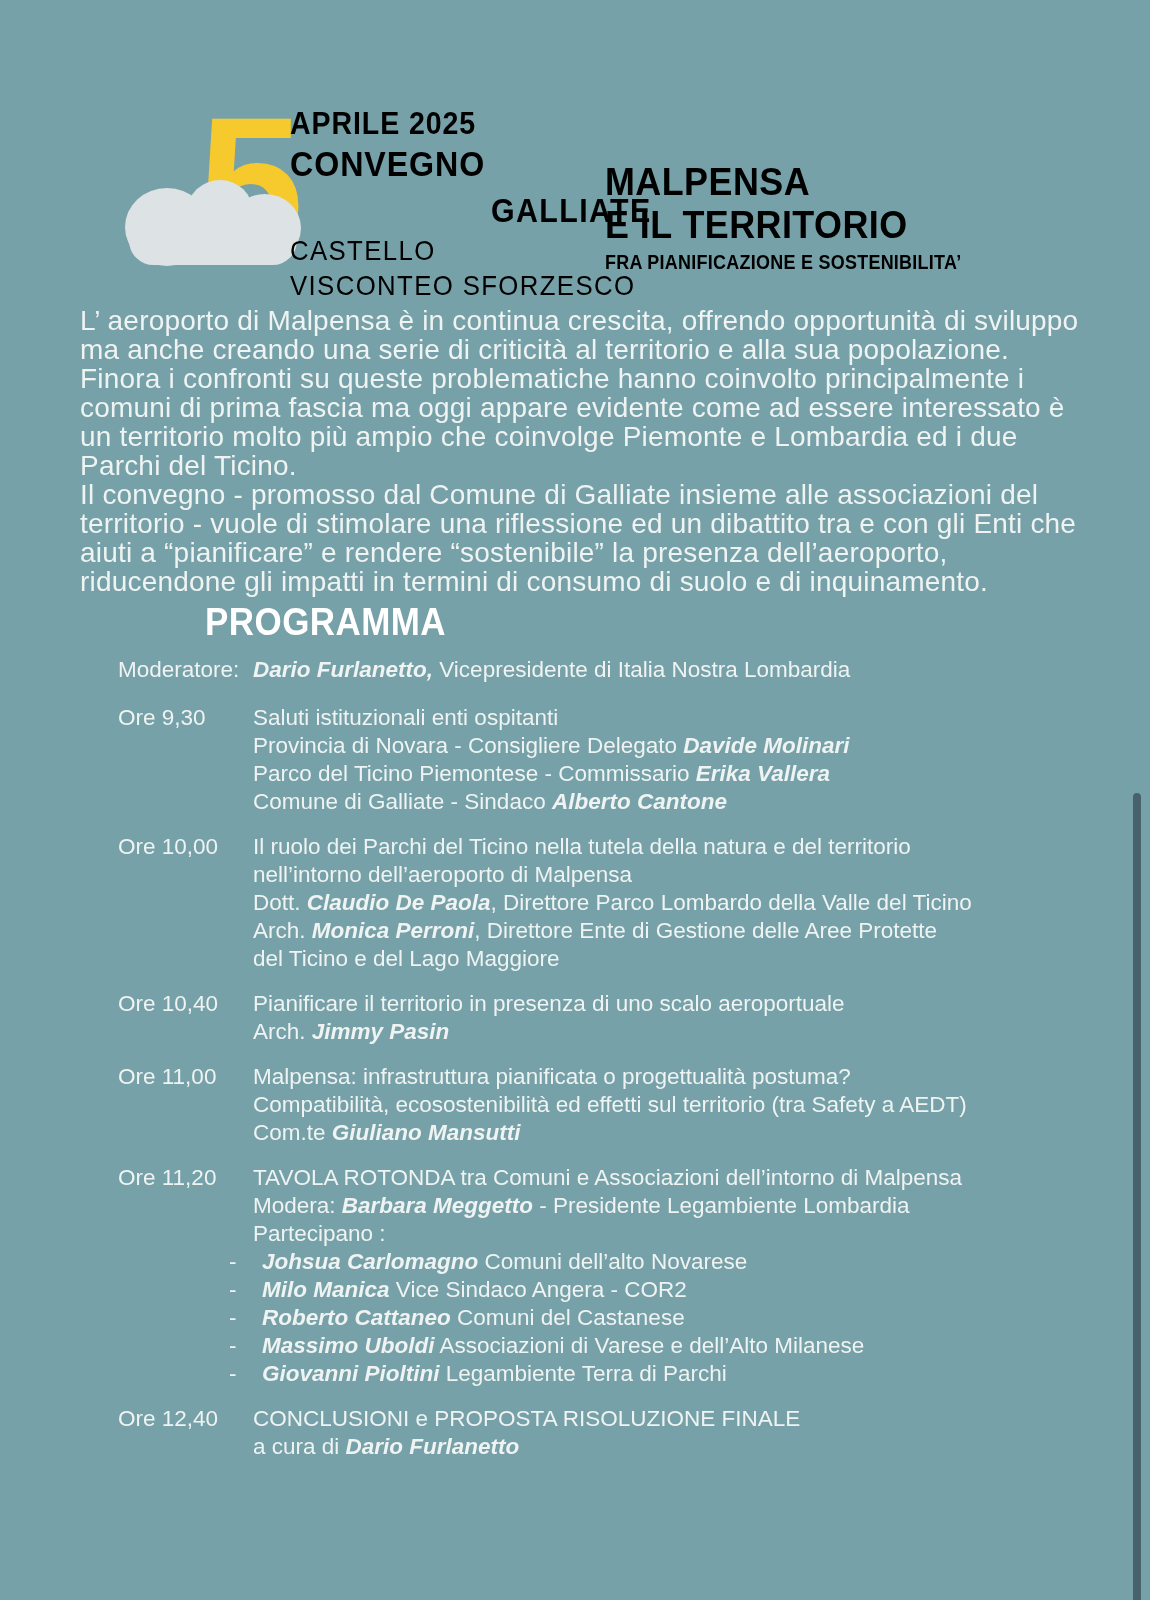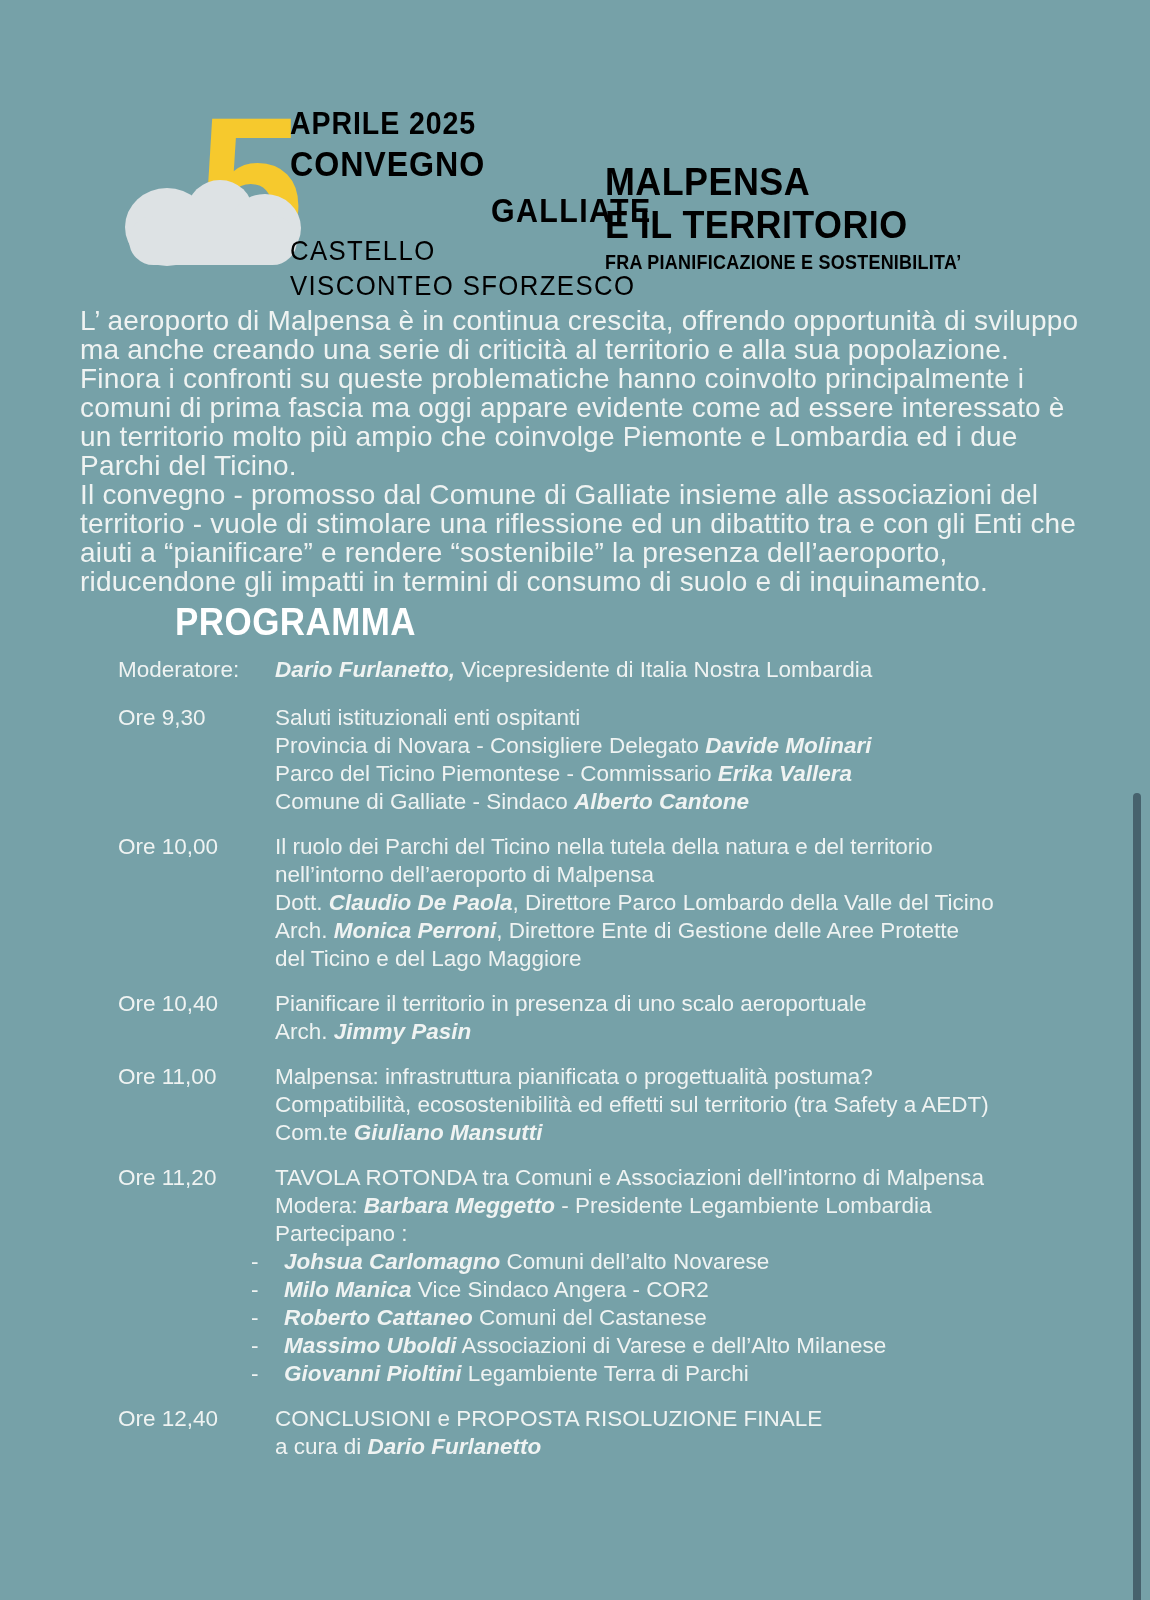--- a/index.html
+++ b/index.html
@@ -41,23 +41,23 @@
   .intro{
     position:absolute;left:80px;top:306px;width:1008px;
     font-size:28px;line-height:29px;letter-spacing:0.2px;
   }
   .intro p{margin:0;}
 
   
   .program{position:absolute;left:118px;top:600px;width:960px;}
   .program-heading{
     font-size:38px;font-weight:700;color:#ffffff;
-    margin-left:57px;line-height:44px;margin-bottom:12px;letter-spacing:0.5px;
+    margin-left:87px;line-height:44px;margin-bottom:12px;letter-spacing:0.5px;
   }
-  .prog-row{display:flex;margin-bottom:17px;font-size:22.5px;gap:22px;}
+  .prog-row{display:flex;margin-bottom:17px;font-size:22.5px;}
   .prog-row.moderator{margin-bottom:20px;}
   .prog-time{width:135px;flex:none;line-height:28px;}
   .prog-content{flex:1;}
   .prog-line{line-height:28px;position:relative;}
   .prog-line.bullet{padding-left:9px;}
   .prog-line .dash{position:absolute;left:-24px;}
   .em{font-weight:700;font-style:italic;}
 
   
   .scrollbar-thumb{

